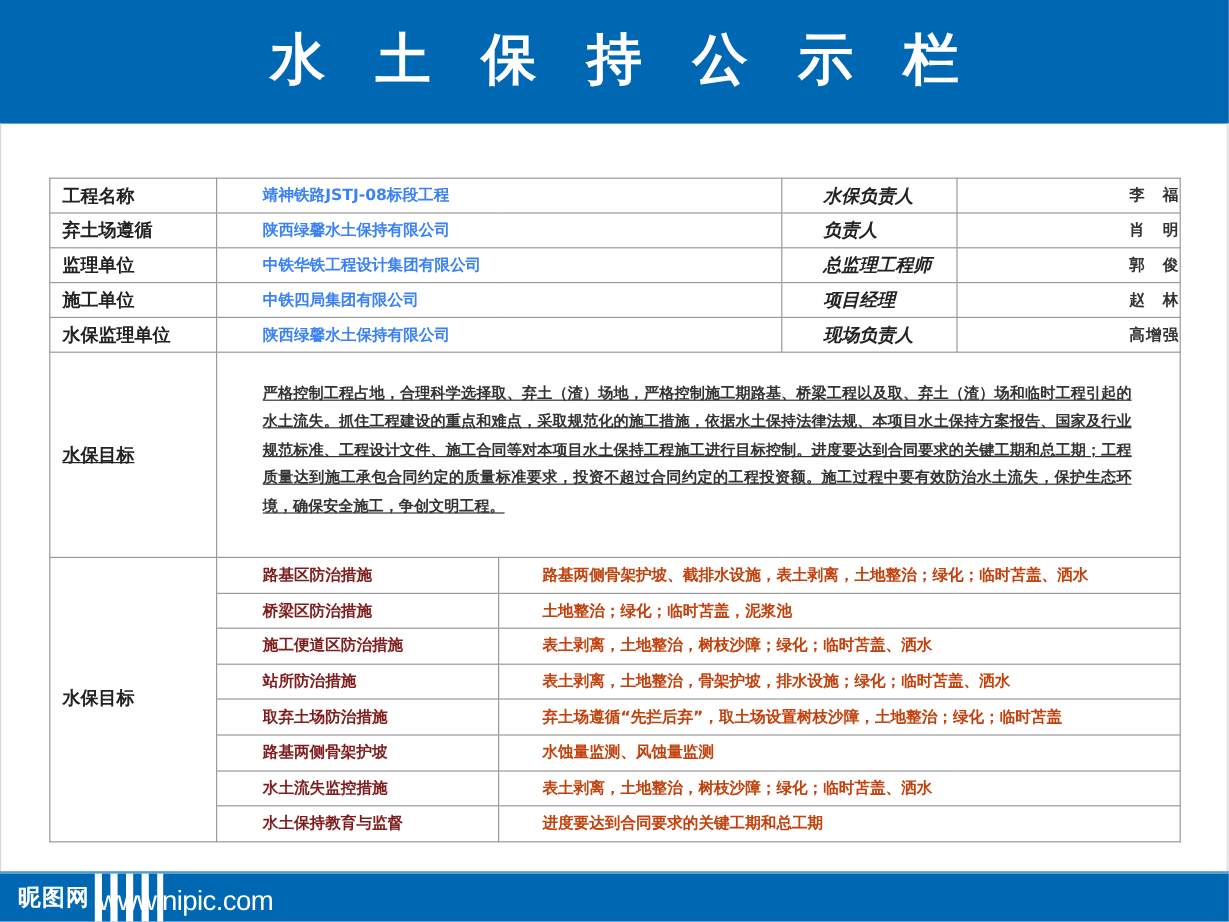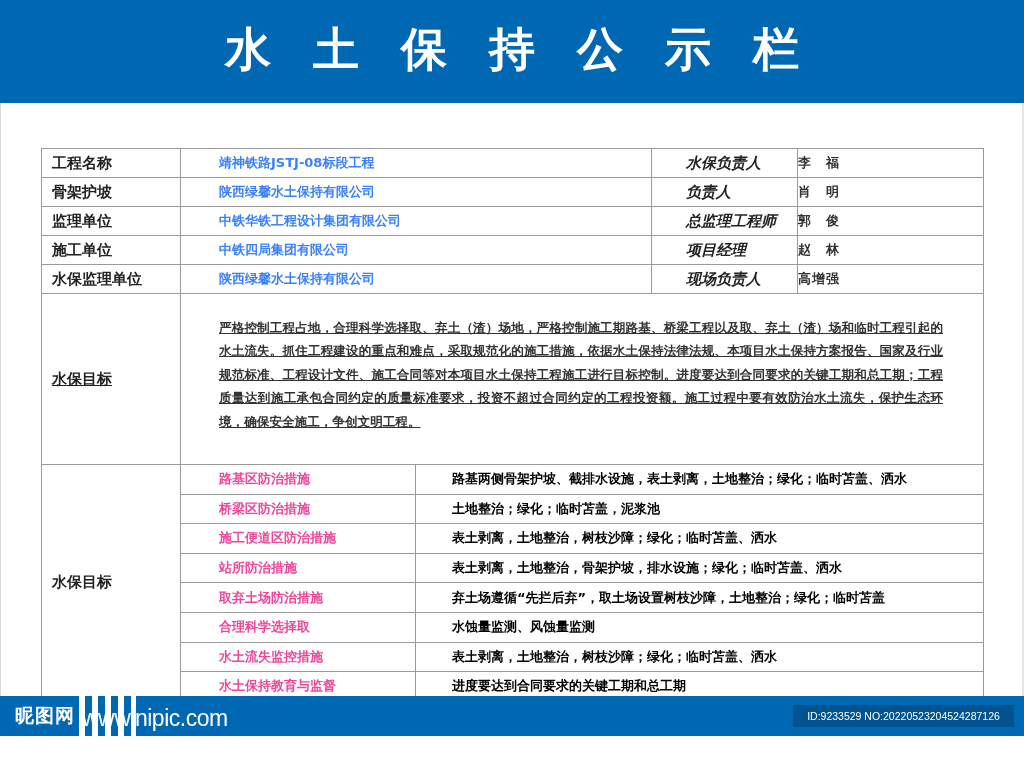--- a/index.html
+++ b/index.html
@@ -25,33 +25,33 @@
     position: absolute; left: 41px; top: 148px; width: 942px;
     border-collapse: collapse; table-layout: fixed;
   }
   table.board td {
     border: 1.5px solid #9a9a9a;
     padding: 0; vertical-align: middle;
   }
   .lbl { font-size: 15px; font-weight: bold; padding-left: 10px !important; color:#222; }
   .val { font-size: 13px; font-weight: bold; padding-left: 38px !important; color:#3b82f6; }
   .rlbl { font-size: 15px; font-weight: bold; padding-left: 34px !important; color:#222;font-style:italic; }
-  .rval { font-size: 13px; font-weight: bold; text-align: left; color:#333; letter-spacing: 1px; }
+  .rval { font-size: 13px; font-weight: bold; text-align: right; color:#333; letter-spacing: 1px; }
   tr.info td { height: 28px; }
   .goal-text {
     font-size: 12.6px; font-weight: bold; line-height: 23.5px; color:#333;
     padding: 9px 40px 18px 38px !important; text-align: justify;
   }
   tr.goal td { height: 143px; text-decoration: underline; }
   tr.m td { height: 28.6px; }
-  .mname { font-size: 13px; font-weight: bold; padding-left: 38px !important; color:#ec4899; }
-  .mdesc { font-size: 13px; font-weight: bold; padding-left: 36px !important; color:#000000; white-space: nowrap; }
+  .mname { font-size: 13px; font-weight: bold; padding-left: 38px !important; color:#7f1d1d; }
+  .mdesc { font-size: 13px; font-weight: bold; padding-left: 36px !important; color:#c2410c; white-space: nowrap; }
 
   .footer {
-    position: absolute; left: 0; top: 696px; width: 1024px; height: 40px;
+    position: absolute; left: 0; top: 728px; width: 1024px; height: 40px;
     background: #0068b3;
   }
   .footer-top { position:absolute; left:0; top:726px; width:1024px; height:2px; background:#4d9fd6; }
   .stripes { position: absolute; left: 79px; top: 0; height: 40px; width: 62px; }
   .stripe { position:absolute; top:0; width:6px; height:40px; background:#fff; }
   .wm-cn { position:absolute; left:15px; top:7px; color:#fff; font-size:19px; font-weight:bold; letter-spacing:1px; }
   .wm-url { position:absolute; left:82px; top:9px; color:#fff; font-size:23px; font-family:"Liberation Sans", sans-serif; letter-spacing:-0.5px; }
   .idbox {
     position:absolute; left:793px; top:9px; width:221px; height:22px;
     background:#00538f; color:#fff; font-size:10.5px;
@@ -77,21 +77,21 @@
     <col style="width:186px">
   </colgroup>
   <tbody>
     <tr class="info">
       <td class="lbl">工程名称</td>
       <td class="val" colspan="2">靖神铁路JSTJ-08标段工程</td>
       <td class="rlbl" style="padding-left:34px">水保负责人</td>
       <td class="rval">李　福</td>
     </tr>
     <tr class="info">
-      <td class="lbl">骨架护坡</td>
+      <td class="lbl">弃土场遵循</td>
       <td class="val" colspan="2">陕西绿馨水土保持有限公司</td>
       <td class="rlbl">负责人</td>
       <td class="rval">肖　明</td>
     </tr>
     <tr class="info">
       <td class="lbl">监理单位</td>
       <td class="val" colspan="2">中铁华铁工程设计集团有限公司</td>
       <td class="rlbl">总监理工程师</td>
       <td class="rval">郭　俊</td>
     </tr>
@@ -126,21 +126,21 @@
     </tr>
     <tr class="m">
       <td class="mname">站所防治措施</td>
       <td class="mdesc" colspan="3">表土剥离，土地整治，骨架护坡，排水设施；绿化；临时苫盖、洒水</td>
     </tr>
     <tr class="m">
       <td class="mname">取弃土场防治措施</td>
       <td class="mdesc" colspan="3">弃土场遵循“先拦后弃”，取土场设置树枝沙障，土地整治；绿化；临时苫盖</td>
     </tr>
     <tr class="m">
-      <td class="mname">合理科学选择取</td>
+      <td class="mname">路基两侧骨架护坡</td>
       <td class="mdesc" colspan="3">水蚀量监测、风蚀量监测</td>
     </tr>
     <tr class="m">
       <td class="mname">水土流失监控措施</td>
       <td class="mdesc" colspan="3">表土剥离，土地整治，树枝沙障；绿化；临时苫盖、洒水</td>
     </tr>
     <tr class="m">
       <td class="mname">水土保持教育与监督</td>
       <td class="mdesc" colspan="3">进度要达到合同要求的关键工期和总工期</td>
     </tr>
@@ -151,14 +151,13 @@
 <div class="footer">
   <div class="stripes">
     <div class="stripe" style="left:0"></div>
     <div class="stripe" style="left:13px"></div>
     <div class="stripe" style="left:26px"></div>
     <div class="stripe" style="left:39px"></div>
     <div class="stripe" style="left:52px;width:5px"></div>
   </div>
   <div class="wm-cn">昵图网</div>
   <div class="wm-url">www.nipic.com</div>
-  <div class="idbox">ID:9233529 NO:20220523204524287126</div>
 </div>
 
 </body></html>

